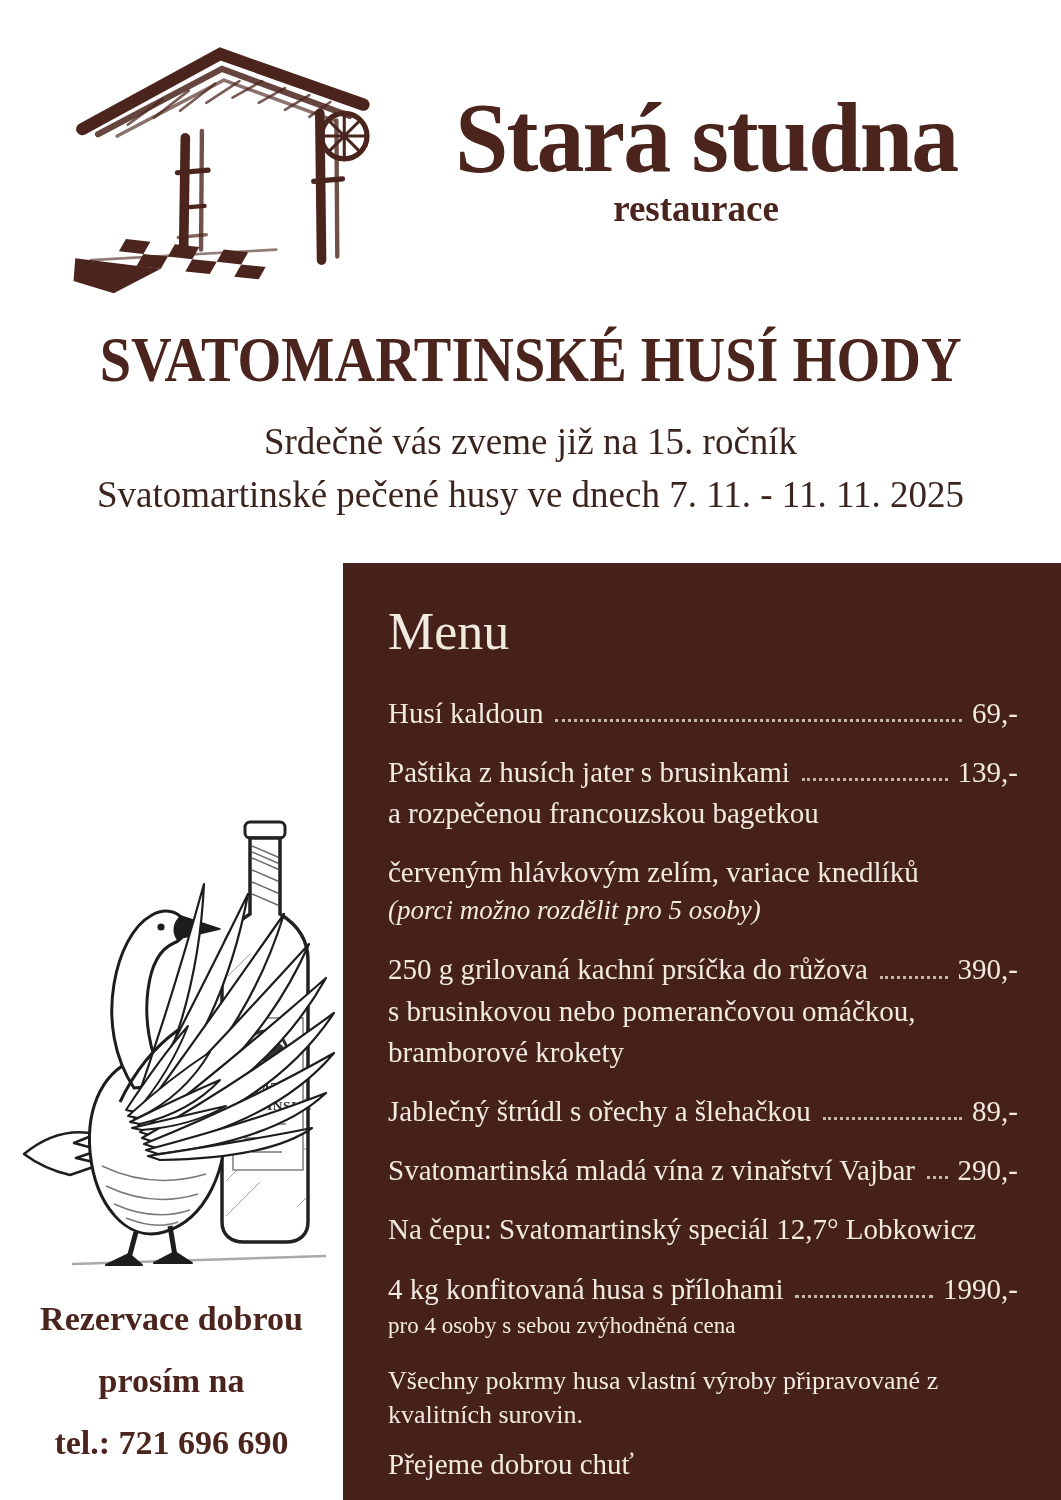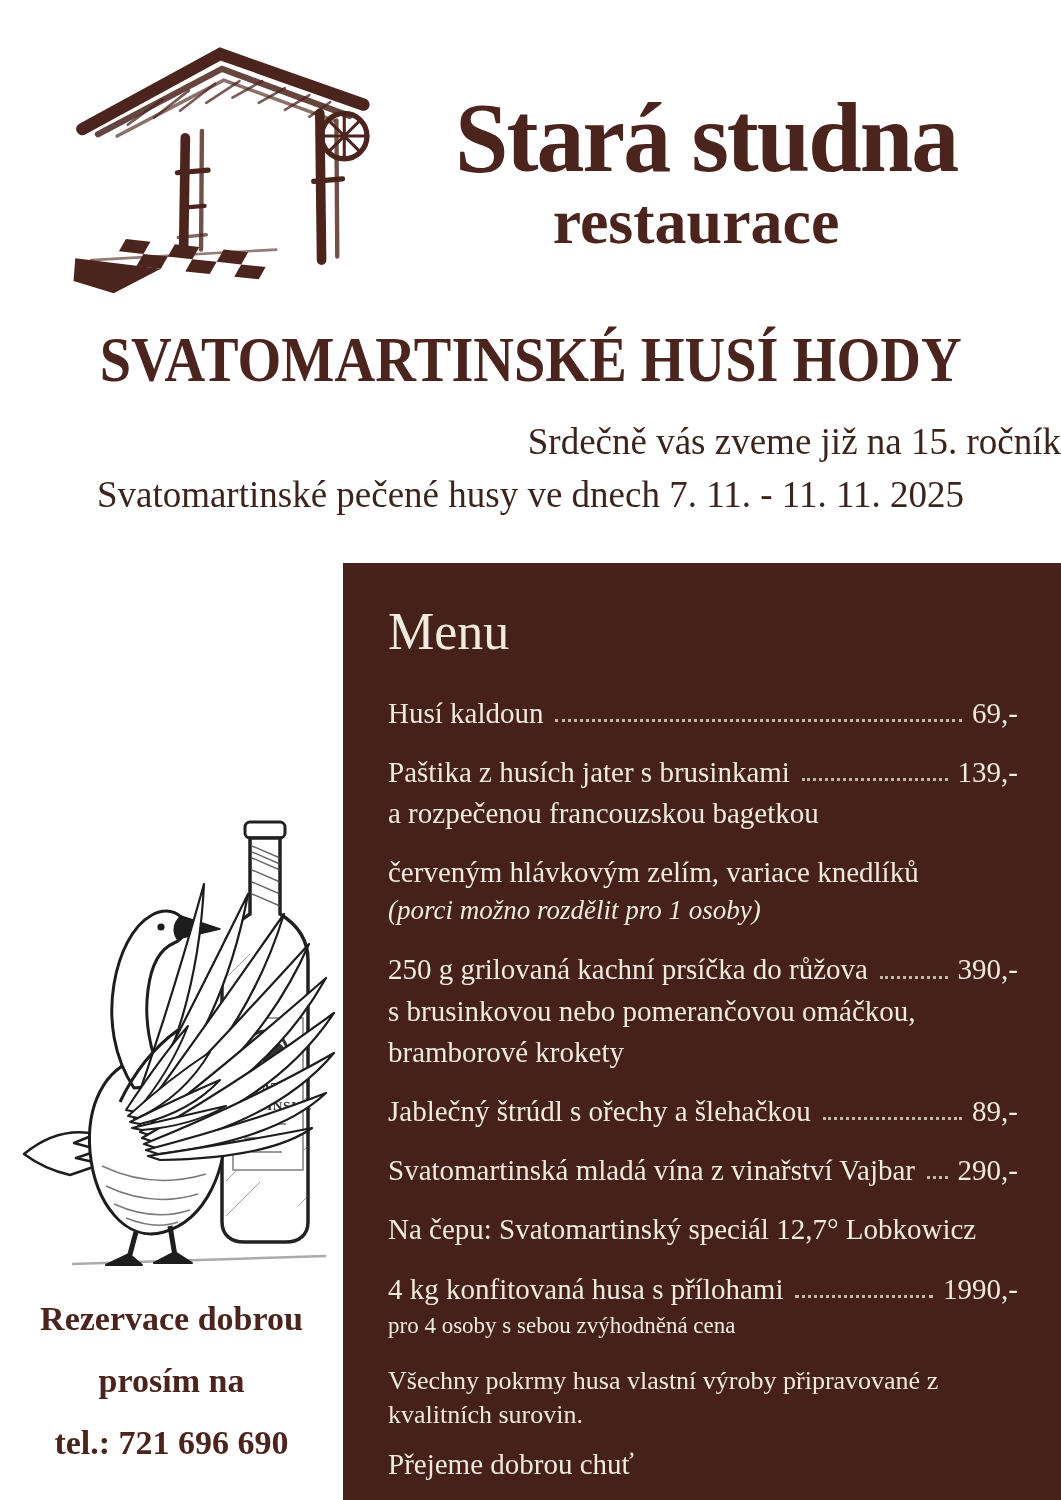--- a/index.html
+++ b/index.html
@@ -8,25 +8,25 @@
     width:1061px;height:1500px;
     background:#ffffff;
     overflow:hidden;
     font-family:"Liberation Serif", serif;
     margin:0 auto;
   }
   
   .well-illustration{position:absolute;left:52px;top:40px;width:340px;height:262px;}
   .logo-text{position:absolute;left:390px;top:88px;width:612px;text-align:center;color:#4b251d;}
   .logo-title{display:inline-block;font-size:100px;font-weight:bold;line-height:1;letter-spacing:-2px;transform:scaleX(.96);transform-origin:right;white-space:nowrap;}
-  .logo-subtitle{display:block;font-size:64px;font-weight:bold;line-height:1;margin-top:2px;letter-spacing:0px;}
+  .logo-subtitle{display:block;font-size:37px;font-weight:bold;line-height:1;margin-top:2px;letter-spacing:0px;}
   .headline{position:absolute;left:0;top:328px;width:100%;text-align:center;color:#4b251d;font-weight:bold;white-space:nowrap;}
   .headline span{display:inline-block;font-size:64px;line-height:1;transform:scaleX(.88);transform-origin:center;}
   .subtitle{position:absolute;left:0;width:100%;text-align:center;color:#3c241e;font-size:37px;line-height:1.2;}
-  .subtitle1{top:420px;text-align:right;}
+  .subtitle1{top:420px;}
   .subtitle2{top:473px;}
   
   .goose-illustration{position:absolute;left:2px;top:806px;width:341px;height:468px;}
   .reservation{position:absolute;left:0;top:1288px;width:343px;text-align:center;color:#4b251d;font-weight:bold;font-size:34px;line-height:1.82;}
   
   .menu-panel{
     position:absolute;left:343px;top:563px;width:718px;height:937px;
     background:#45211a;color:#f1eadf;
     box-sizing:border-box;padding:42px 43px 0 45px;
   }
@@ -202,21 +202,21 @@
       <div class="menu-row">
         <span class="item-name">Paštika z husích jater s brusinkami</span>
         <span class="dot-leader"></span>
         <span class="item-price">139,-</span>
       </div>
       <div class="item-desc">a rozpečenou francouzskou bagetkou</div>
     </div>
 
     <div class="menu-item">
       <div class="item-desc">červeným hlávkovým zelím, variace knedlíků</div>
-      <div class="item-note">(porci možno rozdělit pro 1 osoby)</div>
+      <div class="item-note">(porci možno rozdělit pro 5 osoby)</div>
     </div>
 
     <div class="menu-item">
       <div class="menu-row">
         <span class="item-name">250 g grilovaná kachní prsíčka do růžova</span>
         <span class="dot-leader"></span>
         <span class="item-price">390,-</span>
       </div>
       <div class="item-desc">s brusinkovou nebo pomerančovou omáčkou,</div>
       <div class="item-desc">bramborové krokety</div>

